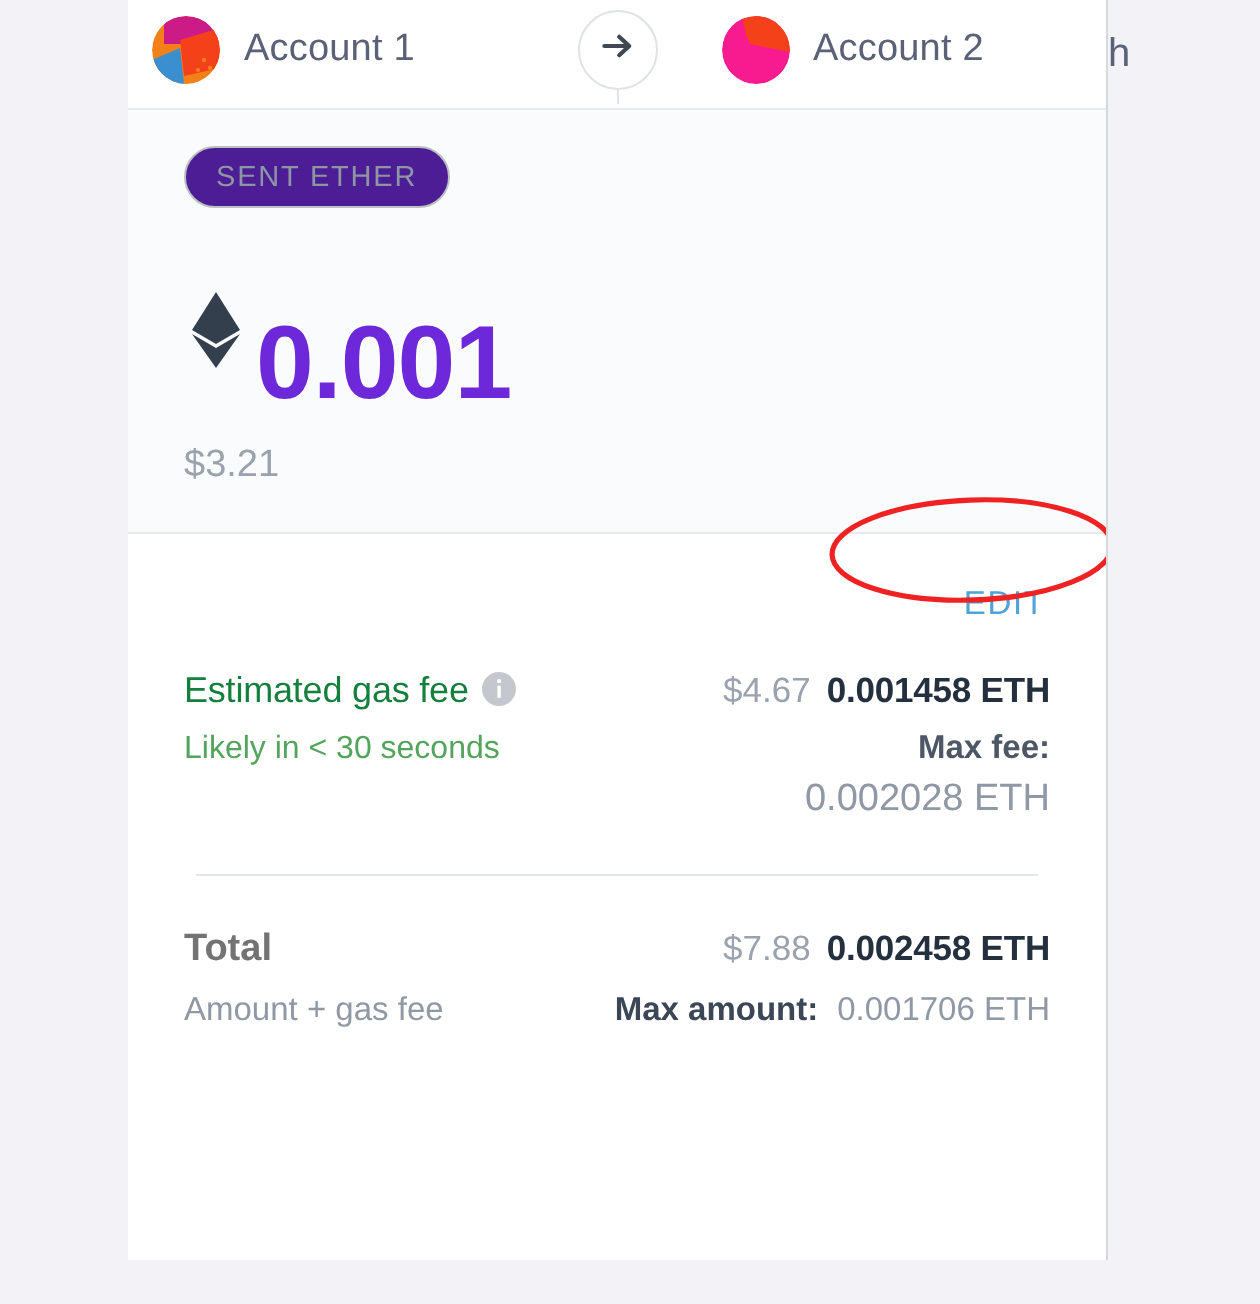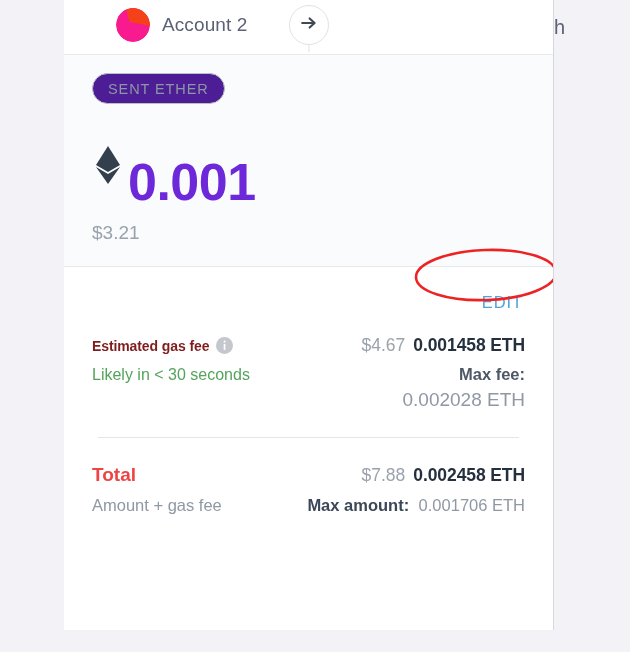--- a/index.html
+++ b/index.html
@@ -159,23 +159,23 @@
     display: flex;
     align-items: baseline;
     justify-content: space-between;
   }
   .fee-left {
     display: flex;
     align-items: center;
     gap: 7px;
   }
   .fee-title {
-    font-size: 14px;
-    font-weight: bold;
-    color: #7f1d1d;
+    font-size: 18px;
+    font-weight: normal;
+    color: #15803d;
     letter-spacing: -0.1px;
   }
   .info-icon { flex: 0 0 auto; display: block; margin-bottom: -2px; }
   .fee-right {
     display: flex;
     align-items: baseline;
     gap: 8px;
     white-space: nowrap;
   }
   .fiat-muted {
@@ -217,21 +217,21 @@
   #mid-divider {
     height: 1px;
     background: #e2e5e9;
     margin: 26px 6px 0 6px;
   }
 
   #total-block { margin-top: 26px; }
   #total-label {
     font-size: 19px;
     font-weight: bold;
-    color: #ef4444;
+    color: #737373;
   }
   .total-sub {
     display: flex;
     align-items: baseline;
     justify-content: space-between;
     margin-top: 10px;
   }
   #amount-gas-text {
     font-size: 16.5px;
     color: #8f98a4;
@@ -271,20 +271,39 @@
     font-family: "Liberation Sans", sans-serif;
   }
 </style>
 </head>
 <body>
 
 <div id="popup-panel">
 
   <div id="account-header">
 
+    <div class="account-side left">
+      <span class="avatar">
+        <svg width="34" height="34" viewBox="0 0 34 34" aria-hidden="true">
+          <clipPath id="clipA">
+              <circle cx="17" cy="17" r="17"></circle>
+            </clipPath>
+          <g clip-path="url(#clipA)">
+            <rect x="0" y="0" width="34" height="34" fill="#f4801a"></rect>
+            <rect x="6" y="0" width="28" height="14" fill="#cc1b86"></rect>
+            <polygon points="14,12 34,6 34,26 16,30" fill="#f4411a"></polygon>
+            <polygon points="0,22 14,16 16,34 0,34" fill="#3a8fd0"></polygon>
+            <circle cx="26" cy="22" r="1.1" fill="#f4801a"></circle>
+            <circle cx="29" cy="26" r="1.1" fill="#f4801a"></circle>
+            <circle cx="23" cy="27" r="1" fill="#f4801a"></circle>
+          </g>
+        </svg>
+      </span>
+      <span class="account-name">Account 1</span>
+    </div>
 
     <div class="account-side right">
       <span class="avatar">
         <svg width="34" height="34" viewBox="0 0 34 34" aria-hidden="true">
           <clipPath id="clipB">
               <circle cx="17" cy="17" r="17"></circle>
             </clipPath>
           <g clip-path="url(#clipB)">
             <rect x="0" y="0" width="34" height="34" fill="#f71b8f"></rect>
             <polygon points="8,0 34,0 34,18 14,14" fill="#f4411a"></polygon>

